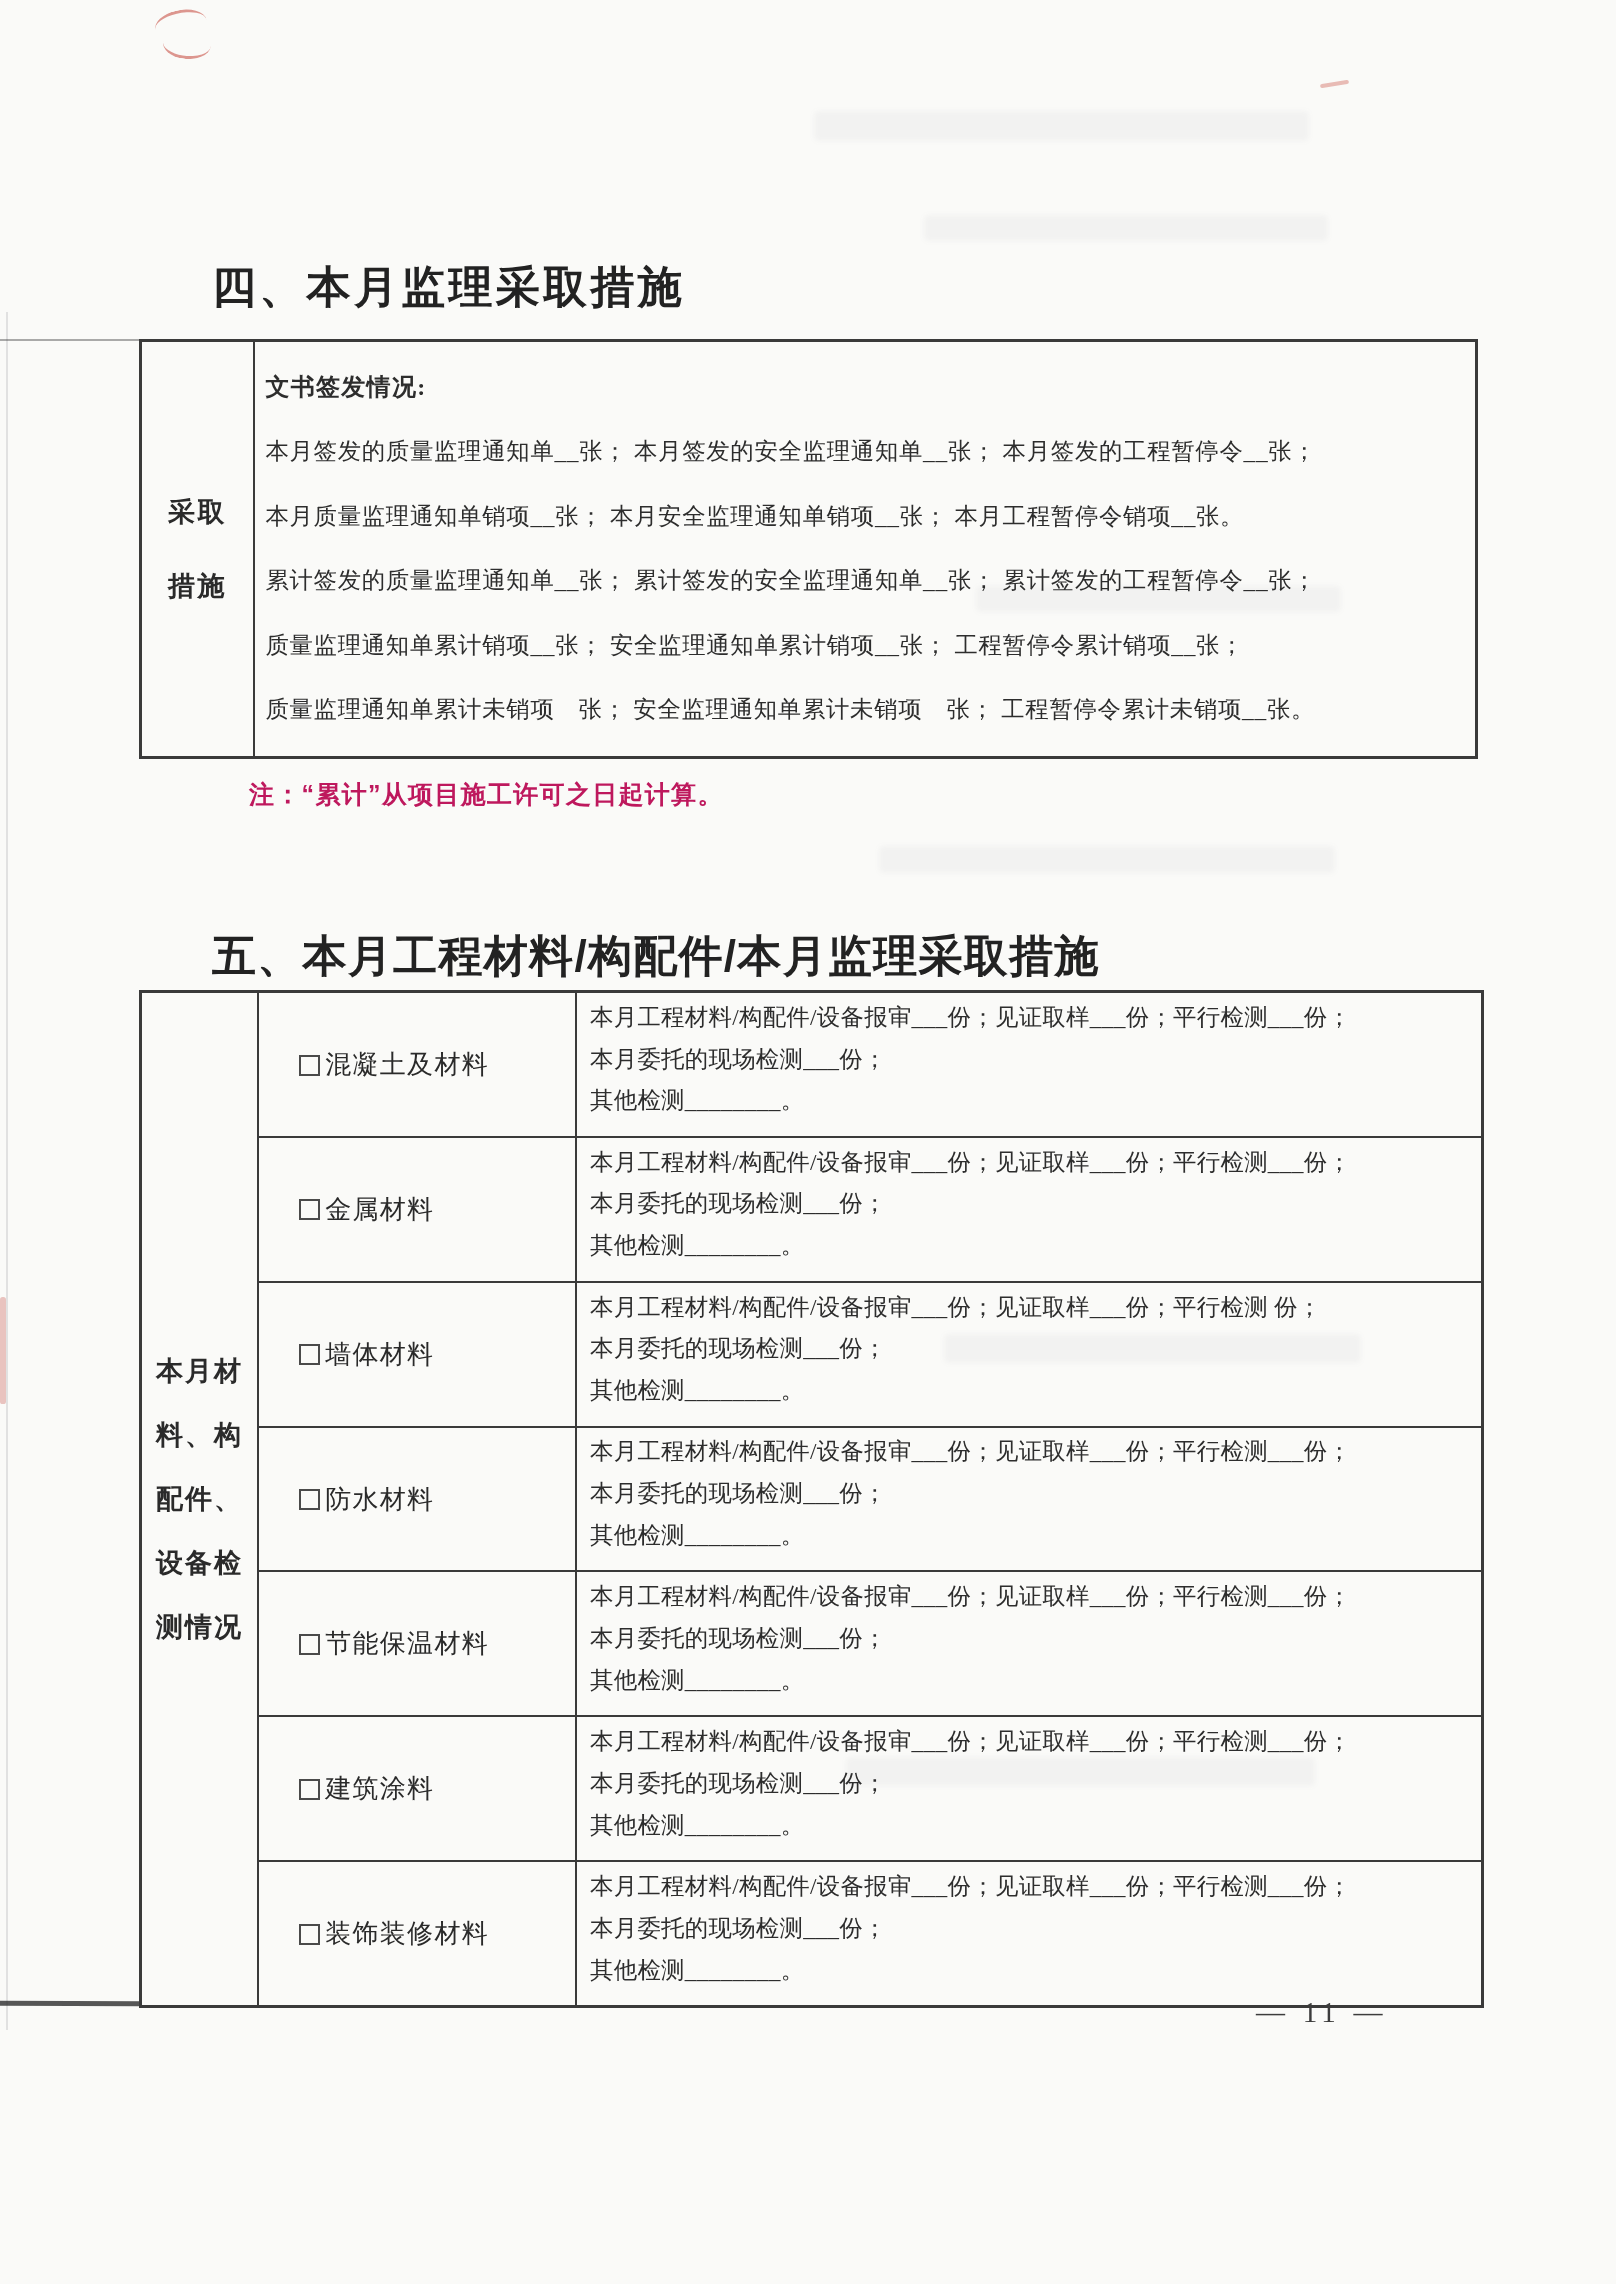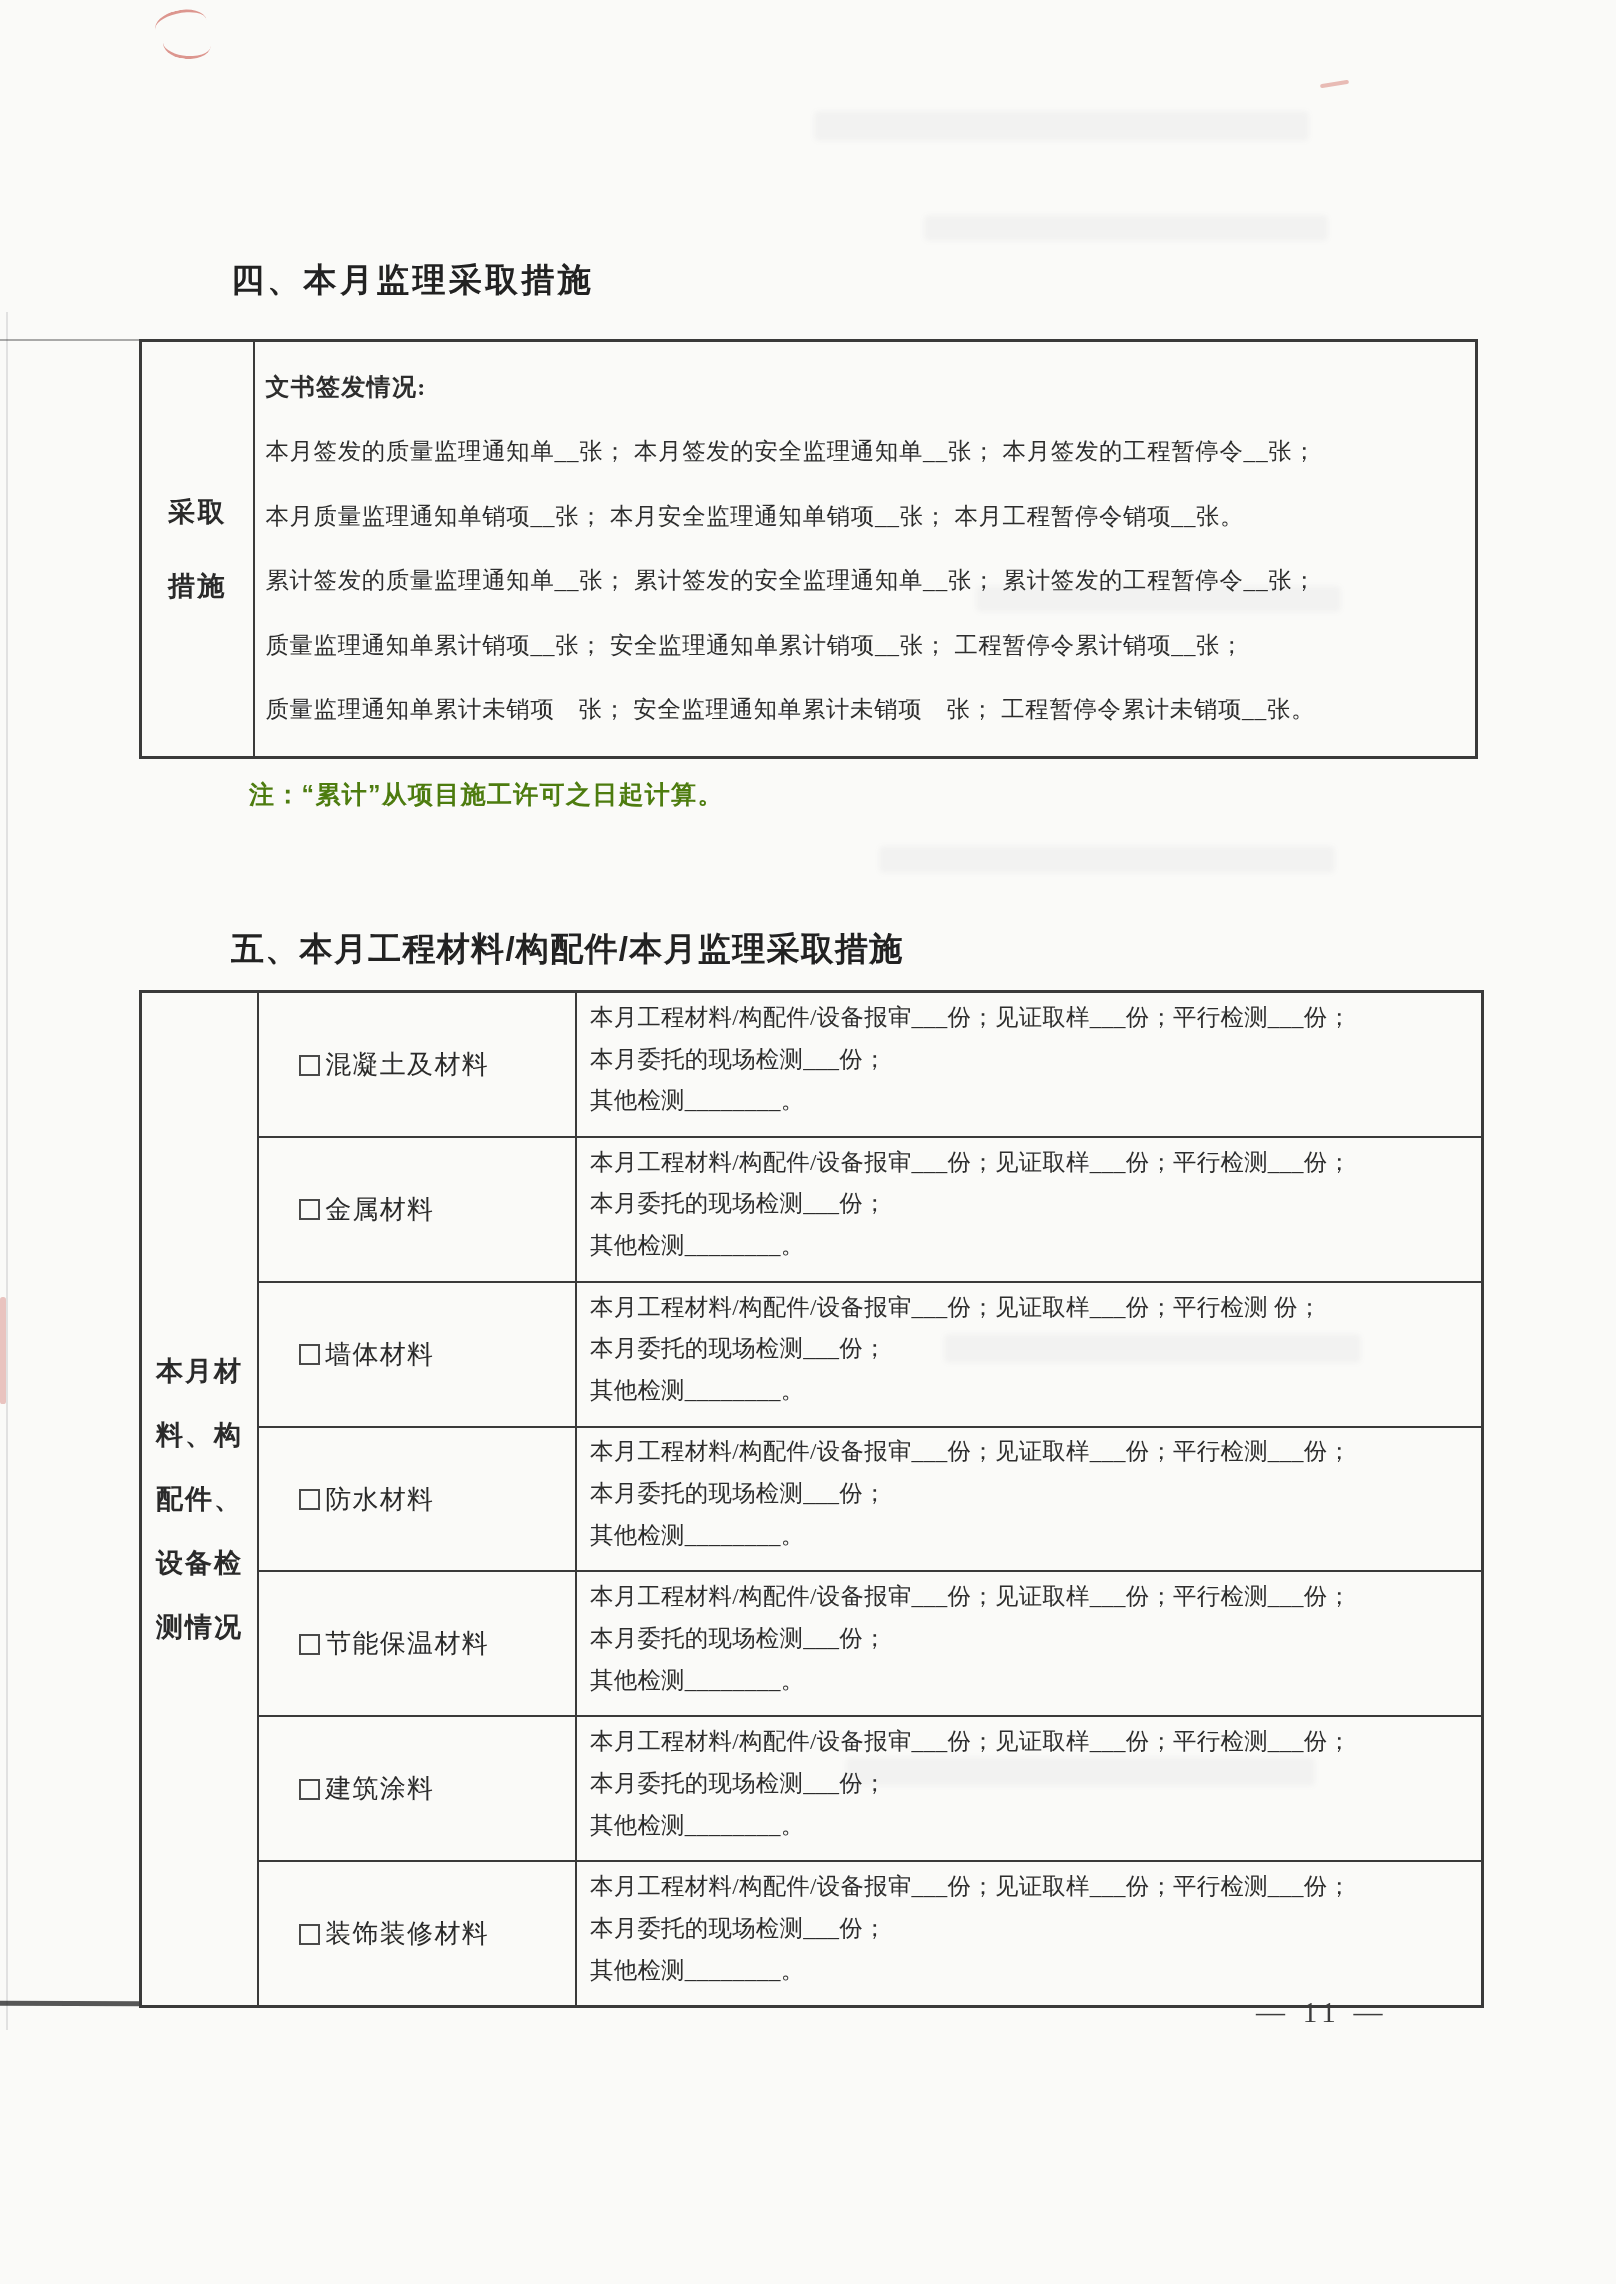--- a/index.html
+++ b/index.html
@@ -27,31 +27,31 @@
     border-bottom:3.9px solid #c5463a;border-radius:0 0 55% 45%;transform:rotate(9deg);}
   .red-dash{position:absolute;left:1320px;top:82px;width:29px;height:3.9px;
     background:#c5463a;opacity:.35;transform:rotate(-9deg);border-radius:2px;}
   .red-edge{position:absolute;left:0px;top:1297px;width:5.9px;height:107px;
     background:#c5463a;opacity:.3;border-radius:2.6px;}
   .ghost{position:absolute;background:rgba(105,105,120,.05);filter:blur(2.6px);
     border-radius:5.2px;pointer-events:none;}
 
   
   .h-sec{
-    position:absolute;left:231px;
+    position:absolute;left:212px;
     font-family:"Liberation Sans","DejaVu Sans",sans-serif;
     font-weight:bold;color:#222;
-    font-size:33px;letter-spacing:3.3px;white-space:nowrap;
+    font-size:44px;letter-spacing:3.3px;white-space:nowrap;
   }
   .h4{top:258px;}
   .h5{top:927px;letter-spacing:1.3px;}
   .note{
     position:absolute;left:249px;top:778px;
     font-family:"Liberation Sans","DejaVu Sans",sans-serif;
-    font-weight:bold;font-size:25px;letter-spacing:1.3px;color:#4d7c0f;white-space:nowrap;
+    font-weight:bold;font-size:25px;letter-spacing:1.3px;color:#be185d;white-space:nowrap;
   }
   .pageno{
     position:absolute;left:1256px;top:1996px;width:169px;text-align:left;
     font-size:29px;letter-spacing:5.2px;color:#3c3c3c;white-space:nowrap;
   }
 
   
   .table1{
     position:absolute;left:139px;top:339px;width:1339px;height:420px;
     border:3.3px solid #3a3a3a;box-sizing:border-box;display:flex;background:transparent;

